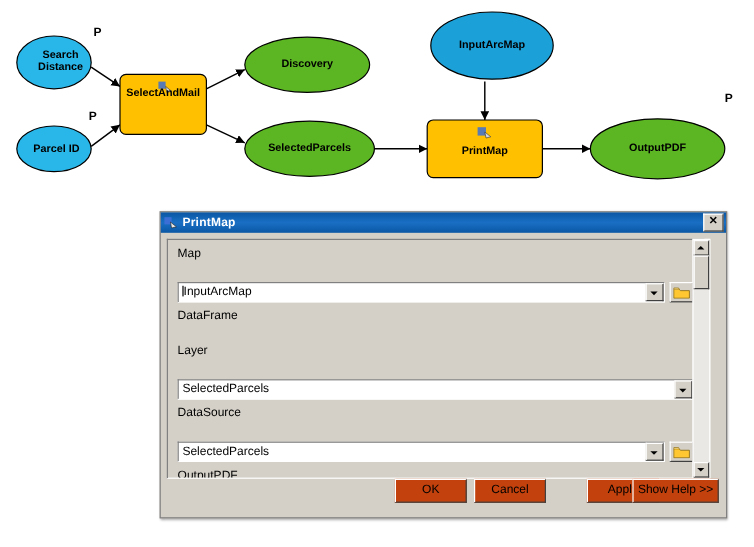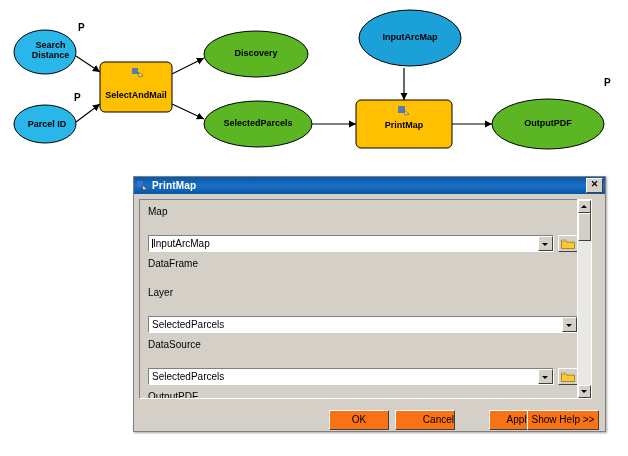--- a/index.html
+++ b/index.html
@@ -283,35 +283,35 @@
 
   .dialog-footer {
     position: absolute;
     left: 0;
     bottom: 0;
     width: 100%;
     height: 36px;
   }
   .btn {
     position: absolute;
-    top: 15px;
+    top: 4px;
     height: 20px;
-    background: #f97316;
+    background: #c2410c;
     border: 1px solid #ffffff;
     border-right-color: #404040;
     border-bottom-color: #404040;
     box-sizing: border-box;
     font-size: 10px;
     color: #000000;
     text-align: center;
     line-height: 18px;
     cursor: default;
   }
   #btn-ok      { left: 195px; width: 60px; }
-  #btn-cancel  { left: 261px; width: 60px; text-align: right; }
+  #btn-cancel  { left: 261px; width: 60px; }
   #btn-apply   { left: 327px; width: 60px; margin-left: 28px; }
   #btn-help    { left: 393px; width: 72px; }
 </style>
 </head>
 <body>
 
 <div id="model-diagram">
 
   <svg id="model-svg" width="628" height="175">
 
@@ -355,21 +355,21 @@
     </g>
     <g>
       <path d="M398,106 l7,0 l0,7 l-7,0 z" fill="#3b6fd6" opacity="0.85"></path>
       <path d="M404,110 l5,4 l-4,1 z" fill="#d8d8d8" stroke="#333" stroke-width="0.5"></path>
     </g>
   </svg>
 
   <div class="node-label" style="left:14px; top:40px; width:73px;">Search
 Distance</div>
   <div class="node-label" style="left:14px; top:119px; width:66px;">Parcel ID</div>
-  <div class="node-label" style="left:101px; top:90px; width:70px;">SelectAndMail</div>
+  <div class="node-label" style="left:101px; top:72px; width:70px;">SelectAndMail</div>
   <div class="node-label" style="left:206px; top:48px; width:100px;">Discovery</div>
   <div class="node-label" style="left:204px; top:118px; width:108px;">SelectedParcels</div>
   <div class="node-label" style="left:360px; top:32px; width:100px;">InputArcMap</div>
   <div class="node-label" style="left:357px; top:120px; width:94px;">PrintMap</div>
   <div class="node-label" style="left:494px; top:118px; width:108px;">OutputPDF</div>
 
   <div class="p-flag" style="left:78px; top:22px;">P</div>
   <div class="p-flag" style="left:74px; top:92px;">P</div>
   <div class="p-flag" style="left:604px; top:77px;">P</div>
 </div>

